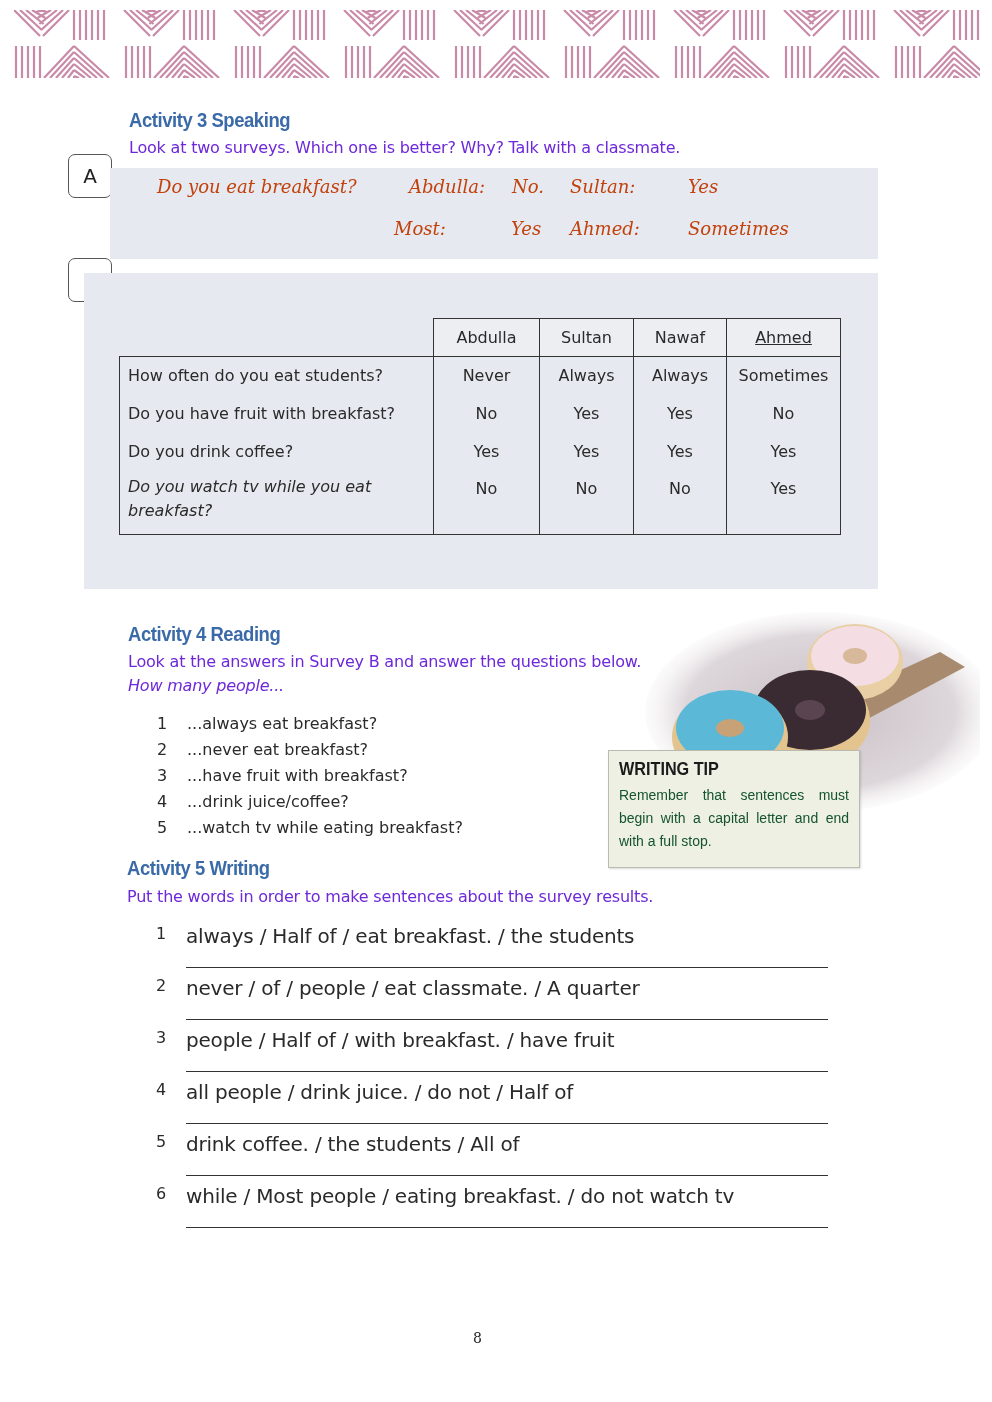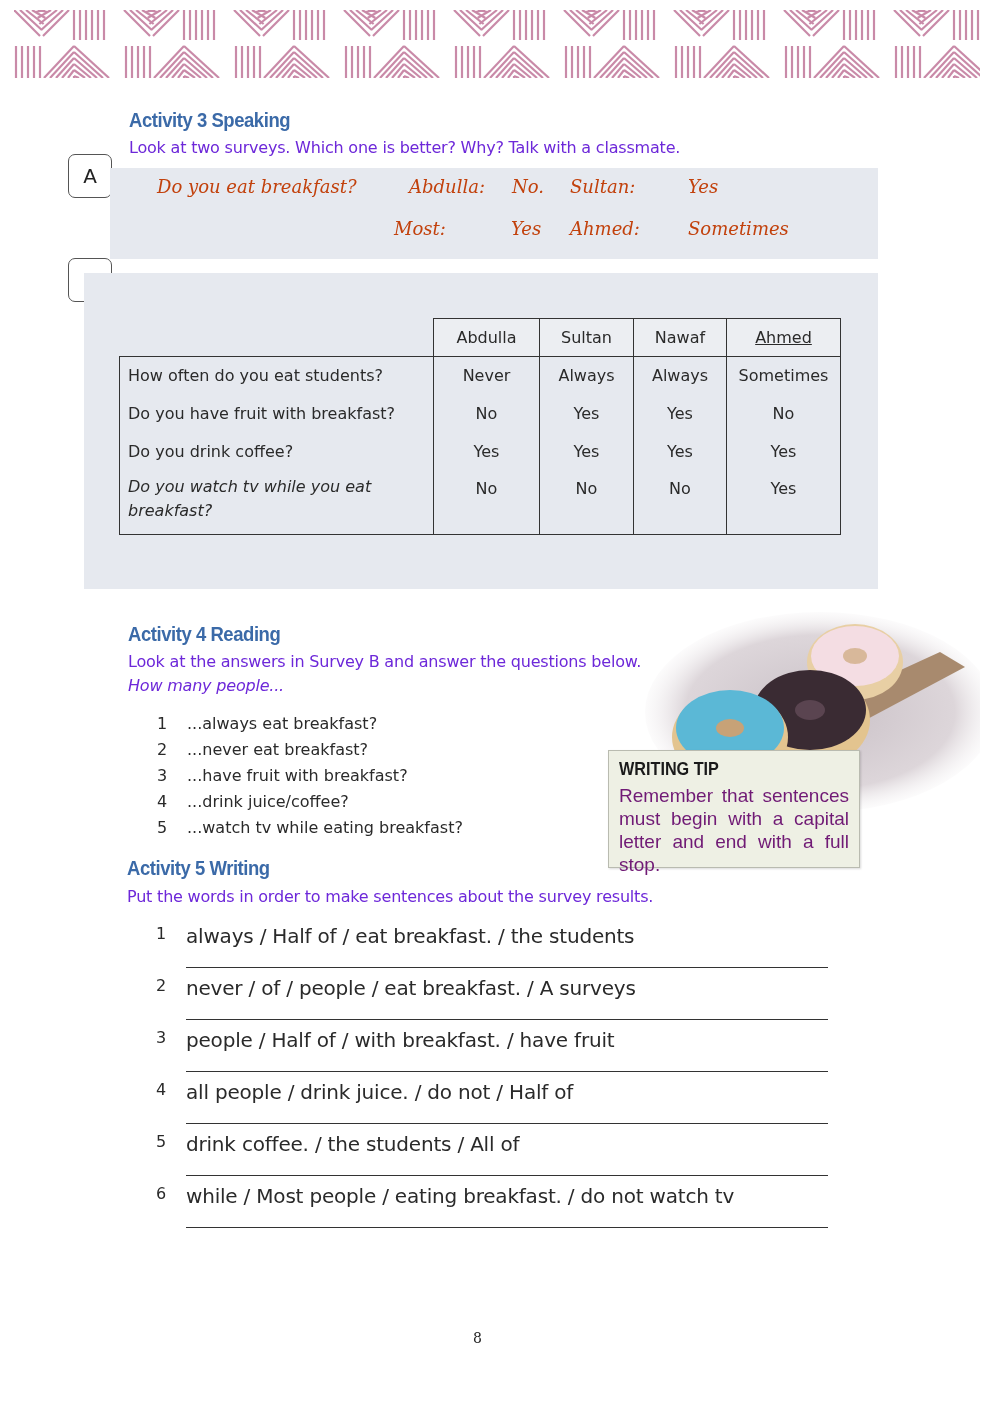--- a/index.html
+++ b/index.html
@@ -32,21 +32,21 @@
   .c1 { width: 106px; } .c2 { width: 94px; } .c3 { width: 93px; } .c4 { width: 114px; text-decoration: underline; }
 
   .list { position: absolute; list-style: none; font-family: "DejaVu Sans", sans-serif; font-size: 16px; color: #2a2a2a; }
   .list li { display: flex; height: 26px; align-items: center; }
   .list .num { width: 30px; display: inline-block; }
 
   .donut-img { position: absolute; left: 640px; top: 612px; width: 340px; height: 200px; }
 
   .tip { position: absolute; left: 608px; top: 750px; width: 252px; height: 118px; background: #eef0e4; border: 1px solid #b9bbb0; padding: 8px 10px 8px 10px; box-shadow: 1px 1px 2px rgba(0,0,0,0.15); }
   .tip-title { font-family: "Liberation Sans", sans-serif; font-weight: bold; font-size: 18px; color: #1a1a1a; letter-spacing: 0px; transform: scaleX(0.9); transform-origin: left top; }
-  .tip-body { font-family: "Liberation Sans", sans-serif; font-size: 19px; line-height: 23px; color: #701a75; text-align: justify; margin-top: 4px; }
+  .tip-body { font-family: "Liberation Sans", sans-serif; font-size: 14px; line-height: 23px; color: #14532d; text-align: justify; margin-top: 4px; }
 
   .writing { position: absolute; left: 156px; top: 922px; width: 672px; }
   .w-item { position: relative; height: 52px; }
   .w-item .num { position: absolute; left: 0; top: 2px; font-size: 16px; }
   .w-item .text { position: absolute; left: 30px; top: 2px; font-size: 20px; color: #2a2a2a; letter-spacing: -0.2px; }
   .w-item .line { position: absolute; left: 30px; right: 0; top: 45px; height: 0; border-top: 1.5px solid #333; }
 
   .page-num { position: absolute; left: 473px; top: 1330px; font-family: "DejaVu Serif", serif; font-size: 14px; color: #222; }
 </style>
 </head>
@@ -544,21 +544,21 @@
 <div class="instr" style="left:127px; top:887px;">Put the words in order to make sentences about the survey results.</div>
 
 <div class="writing">
   <div class="w-item">
     <span class="num">1</span>
     <span class="text">always / Half of / eat breakfast. / the students</span>
     <div class="line"></div>
   </div>
   <div class="w-item">
     <span class="num">2</span>
-    <span class="text">never / of / people / eat breakfast. / A surveys</span>
+    <span class="text">never / of / people / eat classmate. / A quarter</span>
     <div class="line"></div>
   </div>
   <div class="w-item">
     <span class="num">3</span>
     <span class="text">people / Half of / with breakfast. / have fruit</span>
     <div class="line"></div>
   </div>
   <div class="w-item">
     <span class="num">4</span>
     <span class="text">all people / drink juice. / do not / Half of</span>

